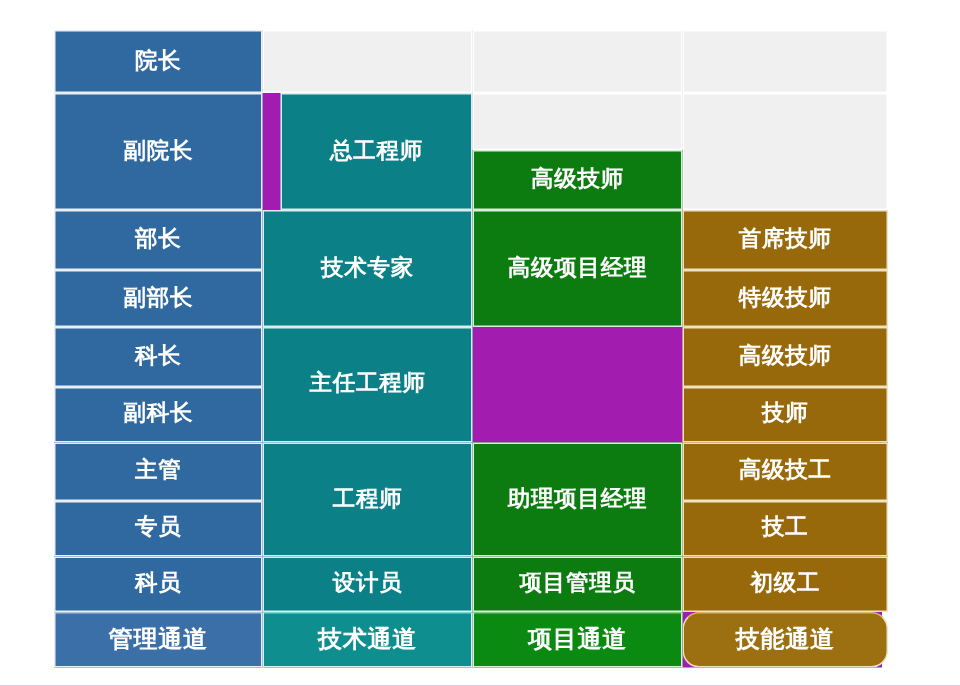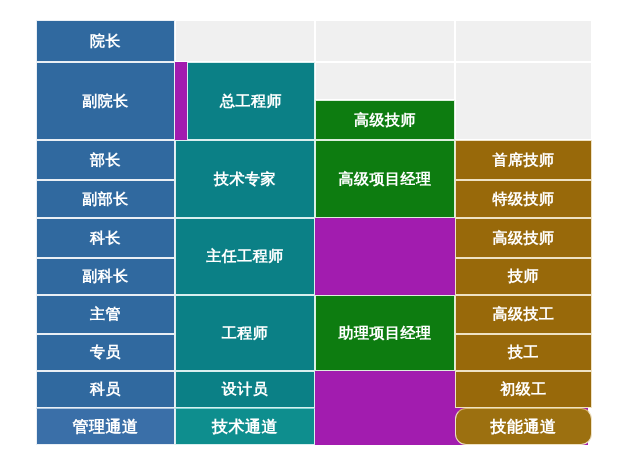--- a/index.html
+++ b/index.html
@@ -101,19 +101,21 @@
   <div class="cell c-manage" style="grid-column:1; grid-row:8;">主管</div>
   <div class="cell c-tech" style="grid-column:2; grid-row:8 / span 2;">工程师</div>
   <div class="cell c-project" style="grid-column:3; grid-row:8 / span 2;">助理项目经理</div>
   <div class="cell c-skill" style="grid-column:4; grid-row:8;">高级技工</div>
 
   <div class="cell c-manage" style="grid-column:1; grid-row:9;">专员</div>
   <div class="cell c-skill" style="grid-column:4; grid-row:9;">技工</div>
 
   <div class="cell c-manage" style="grid-column:1; grid-row:10;">科员</div>
   <div class="cell c-tech" style="grid-column:2; grid-row:10;">设计员</div>
+  <div class="cell c-project" style="grid-column:3; grid-row:10;">项目管理员</div>
   <div class="cell c-skill" style="grid-column:4; grid-row:10;">初级工</div>
 
   <div class="cell footer c-manage" style="grid-column:1; grid-row:11;">管理通道</div>
   <div class="cell footer c-tech" style="grid-column:2; grid-row:11;">技术通道</div>
+  <div class="cell footer c-project" style="grid-column:3; grid-row:11;">项目通道</div>
   <div class="cell footer c-skill" style="grid-column:4; grid-row:11;border-radius:11px;">技能通道</div>
 
 </div>
 
 </body></html>

